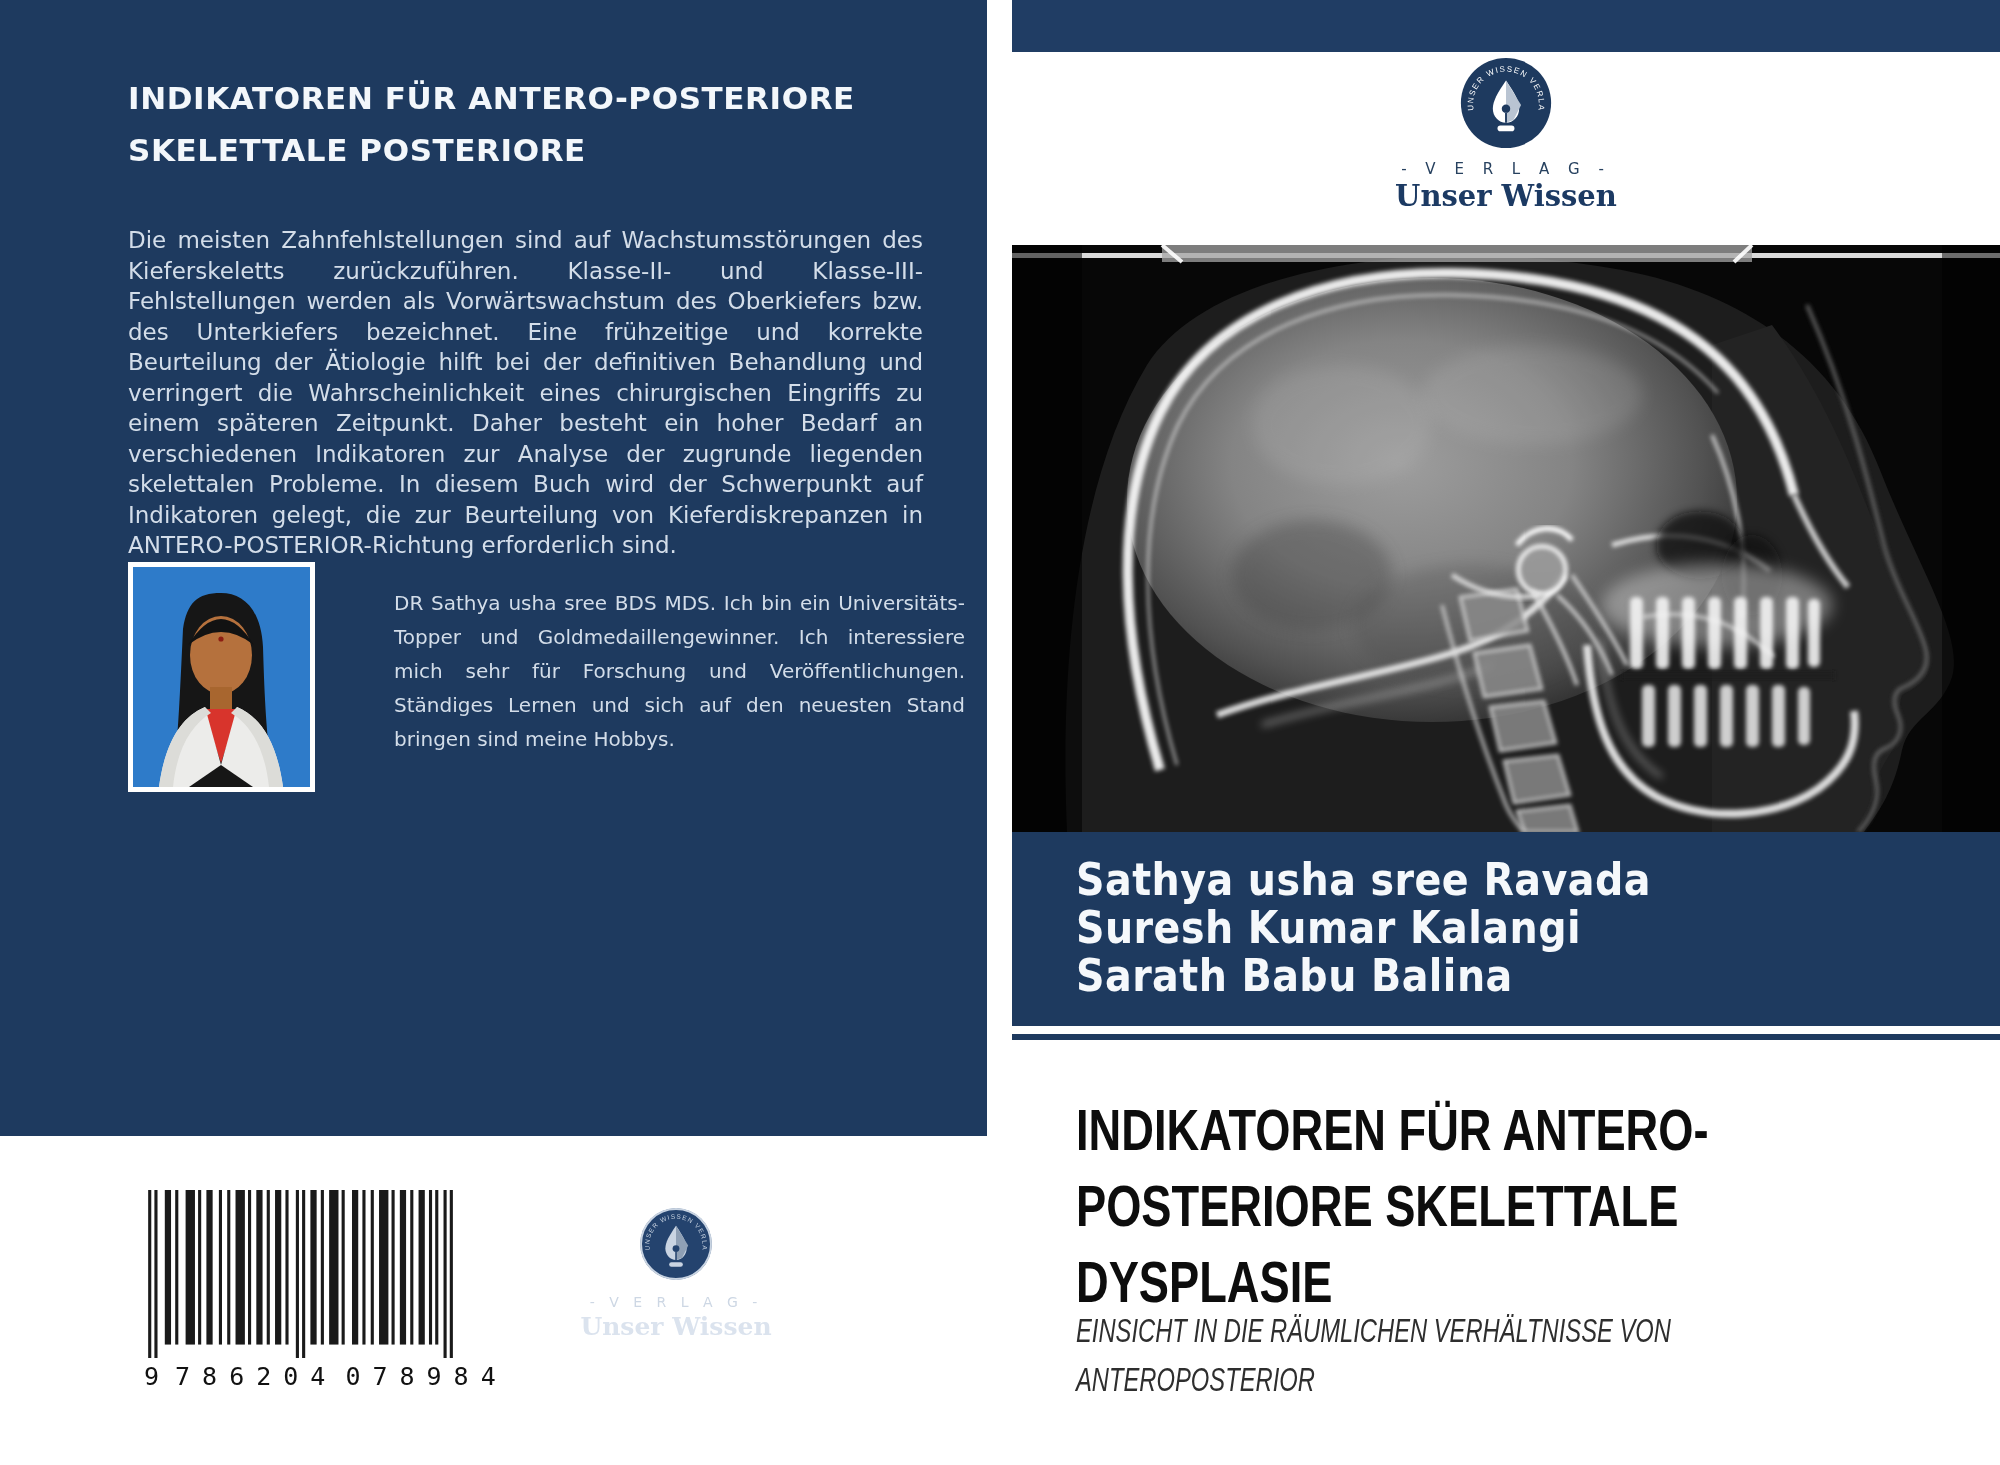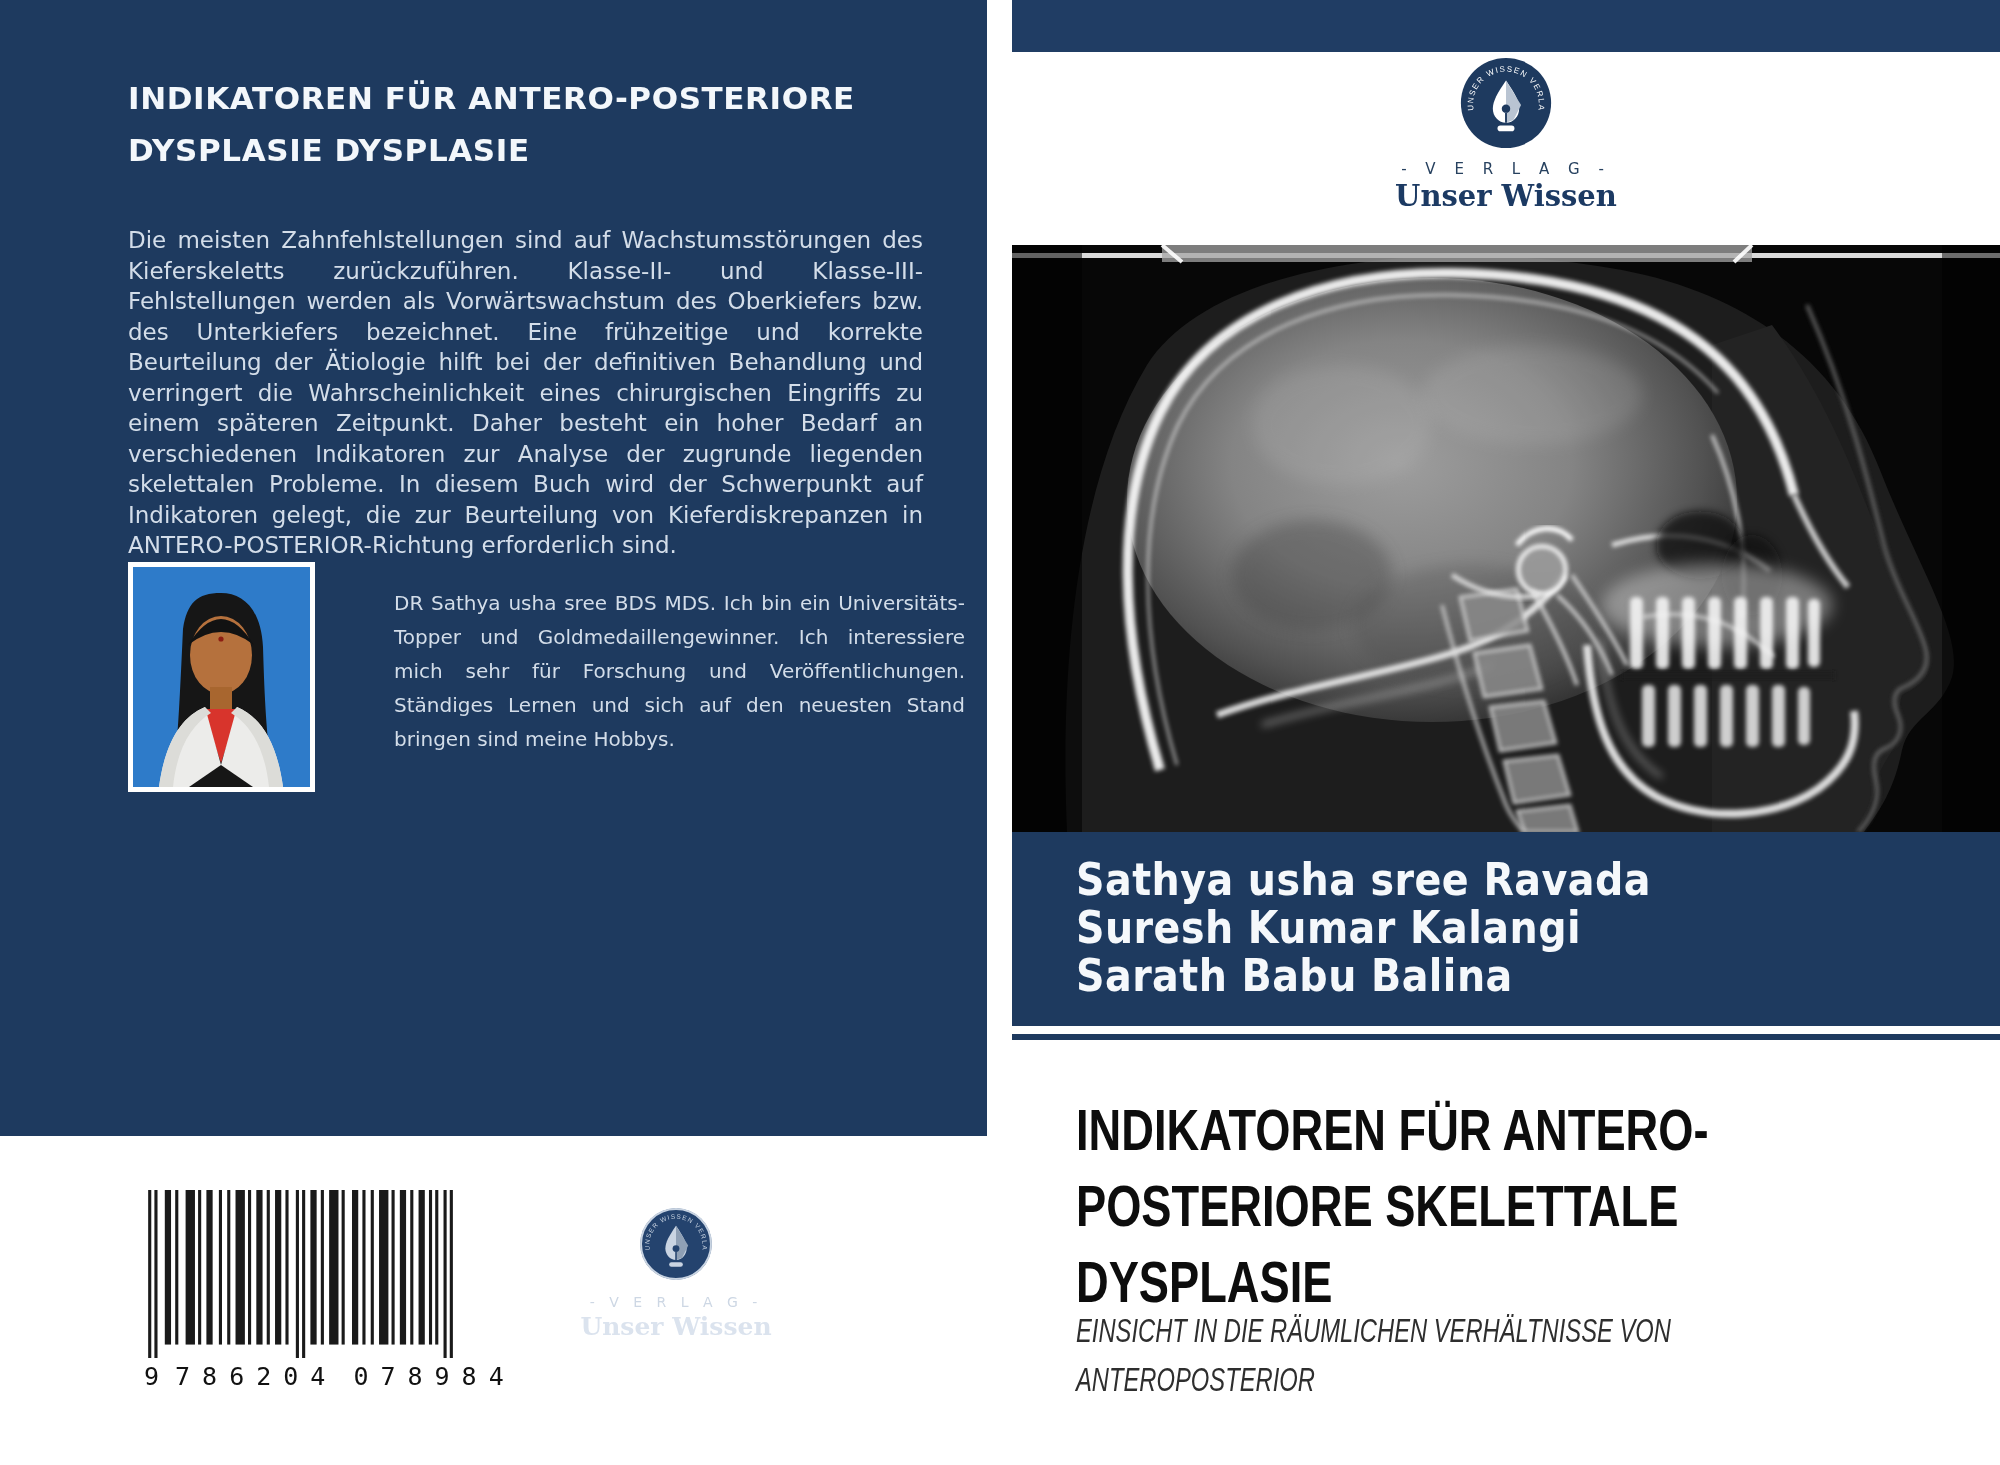--- a/index.html
+++ b/index.html
@@ -18,21 +18,21 @@
   .bio-text{position:absolute;left:352px;top:566px;width:571px;color:#d3dde9;
             font-size:20px;line-height:34px;text-align:justify;margin-left:42px;}
 
   .barcode{position:absolute;left:126px;top:1174px;width:348px;height:244px;background:#ffffff;
            box-sizing:border-box;padding:16px 18px 8px 18px;}
   .barcode svg{display:block;width:100%;height:168px;}
   .barcode-digits{display:flex;align-items:baseline;margin-top:4px;color:#111;
                   font-family:"DejaVu Sans Mono","DejaVu Sans",monospace;font-size:25px;}
   .barcode-digits .g{letter-spacing:12px;}
   .barcode-digits .g1{margin-right:4px;}
-  .barcode-digits .g2{margin-right:16px;}
+  .barcode-digits .g2{margin-right:8px;}
 
   .logo-back{position:absolute;left:576px;top:1206px;width:200px;text-align:center;color:#c9d4e2;}
   .logo-back .badge{width:76px;height:76px;margin:0 auto;}
   .logo-verlag-b{font-size:14px;letter-spacing:5px;margin-top:8px;color:#cdd7e4;}
   .logo-name-b{font-family:"DejaVu Serif",serif;font-weight:bold;font-size:25px;margin-top:2px;color:#dbe3ee;}
 
   
   .front{position:absolute;left:1012px;top:0;width:988px;height:1465px;background:#ffffff;}
   .front-strip{position:absolute;left:0;top:0;width:100%;height:52px;background:#203d64;}
   .front-logo{position:absolute;left:0;top:56px;width:100%;text-align:center;color:#1e3a5f;}
@@ -60,21 +60,21 @@
 </style>
 </head>
 <body>
 
 <div class="spread">
 
   <section class="back">
 
     <div class="back-title">
       <div>INDIKATOREN FÜR ANTERO-POSTERIORE</div>
-      <div>DYSPLASIE DYSPLASIE</div>
+      <div>SKELETTALE POSTERIORE</div>
     </div>
 
     <p class="back-blurb">Die meisten Zahnfehlstellungen sind auf Wachstumsstörungen des Kieferskeletts zurückzuführen. Klasse-II- und Klasse-III-Fehlstellungen werden als Vorwärtswachstum des Oberkiefers bzw. des Unterkiefers bezeichnet. Eine frühzeitige und korrekte Beurteilung der Ätiologie hilft bei der definitiven Behandlung und verringert die Wahrscheinlichkeit eines chirurgischen Eingriffs zu einem späteren Zeitpunkt. Daher besteht ein hoher Bedarf an verschiedenen Indikatoren zur Analyse der zugrunde liegenden skelettalen Probleme. In diesem Buch wird der Schwerpunkt auf Indikatoren gelegt, die zur Beurteilung von Kieferdiskrepanzen in ANTERO-POSTERIOR-Richtung erforderlich sind.</p>
 
     <figure class="bio-photo" style="margin:0;">
       <svg viewBox="0 0 177 220" preserveAspectRatio="none">
         <rect width="177" height="220" fill="#2e7bc9"></rect>
         <path d="M50,62 C46,150 44,190 38,220 L142,220 C135,185 132,150 130,80 C128,42 110,26 88,26 C64,26 54,36 50,62 Z" fill="#161616"></path>
         <ellipse cx="88" cy="88" rx="31" ry="39" fill="#b5713d"></ellipse>
         <path d="M55,78 Q88,26 121,78 Q88,52 55,78 Z" fill="#121212"></path>

